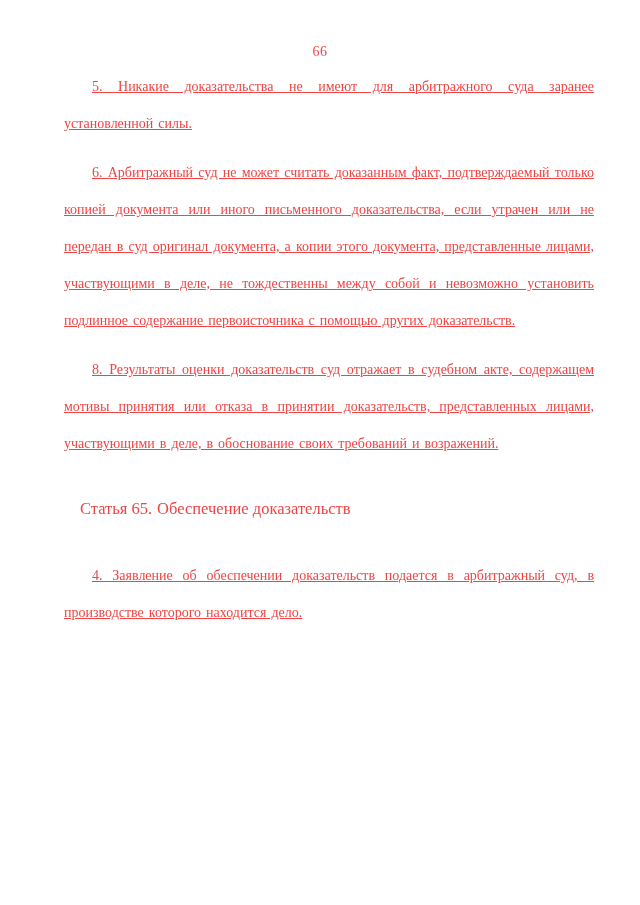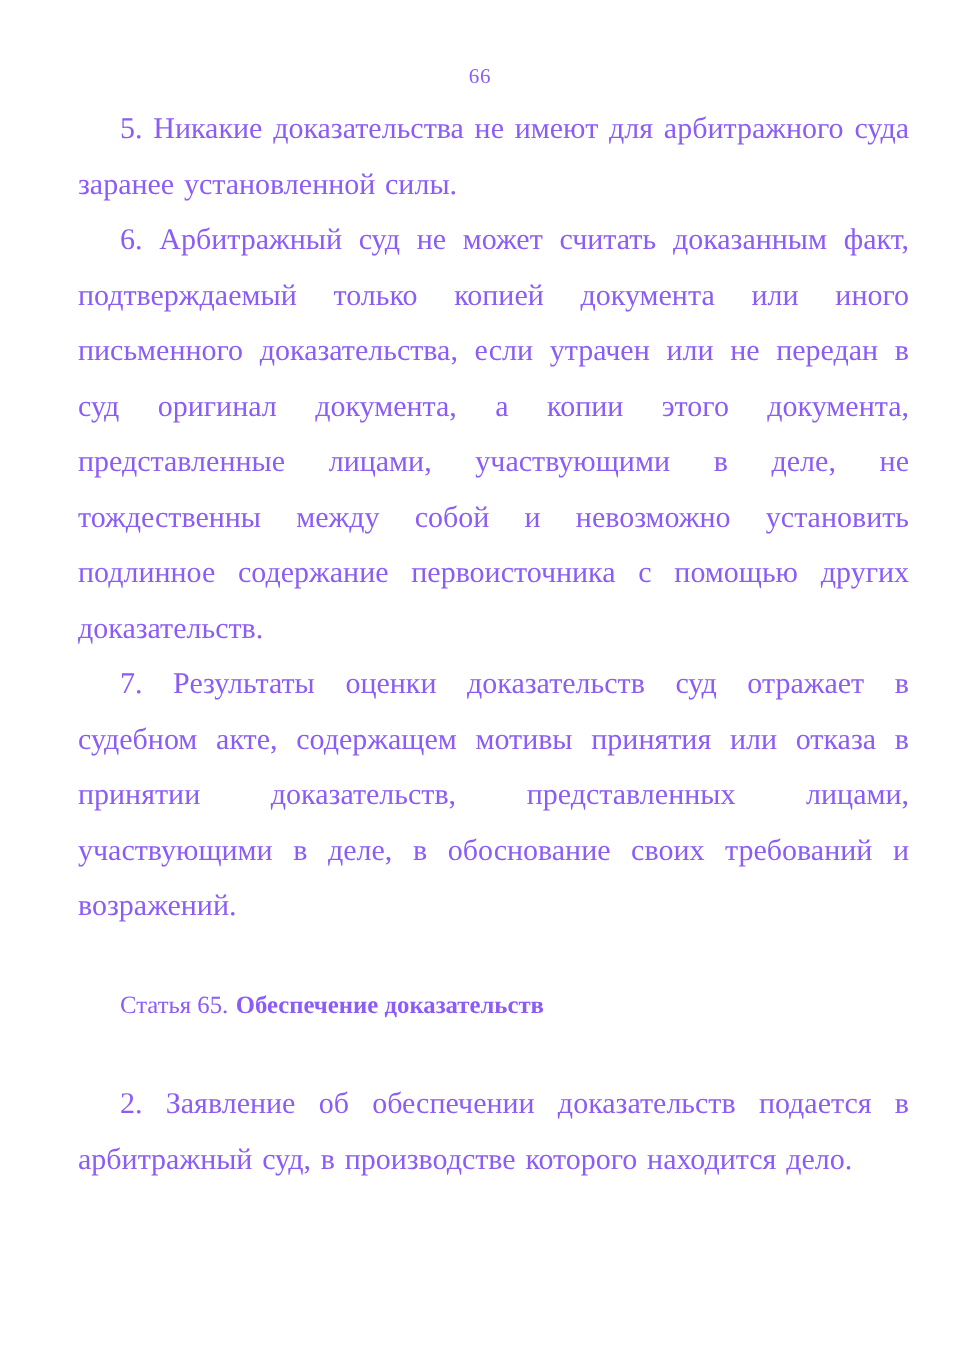--- a/index.html
+++ b/index.html
@@ -9,67 +9,68 @@
   }
   .sheet {
     position: relative;
     width: 640px;
     height: 905px;
     background: #ffffff;
     box-sizing: border-box;
     padding: 0 34px 0 52px;
     overflow: hidden;
     font-family: "Liberation Serif", "DejaVu Serif", serif;
-    color: #8b5cf6;
+    color: #ef4444;
   }
   .page-number {
     margin-left: -52px;
     margin-right: -34px;
     padding-top: 44px;
     text-align: center;
     font-size: 14px;
     line-height: 16px;
     letter-spacing: 0.5px;
   }
   .body-para {
-    margin: 0;
-    font-size: 20px;
+    margin: 12px;
+    font-size: 14px;
     line-height: 37px;
     text-align: justify;
     text-align-last: left;
     text-indent: 28px;
     word-spacing: 1.5px;
+    text-decoration: underline;
   }
   .body-para.first {
     margin-top: 8px;
   }
   .article-heading {
     margin: 28px 0 30px 0;
     font-size: 16.5px;
     line-height: 37px;
     text-indent: 28px;
   }
   .article-heading .article-title {
-    font-weight: bold;
+    font-weight: normal;
     margin-left: 0.3em;
   }
 </style>
 </head>
 <body>
 
 <div class="sheet">
 
   <div class="page-number">66</div>
 
   <p class="body-para first">5. Никакие доказательства не имеют для арбитражного суда заранее установленной силы.</p>
 
   <p class="body-para">6. Арбитражный суд не может считать доказанным факт, подтверждаемый только копией документа или иного письменного доказательства, если утрачен или не передан в суд оригинал документа, а копии этого документа, представленные лицами, участвующими в деле, не тождественны между собой и невозможно установить подлинное содержание первоисточника с помощью других доказательств.</p>
 
-  <p class="body-para">7. Результаты оценки доказательств суд отражает в судебном акте, содержащем мотивы принятия или отказа в принятии доказательств, представленных лицами, участвующими в деле, в обоснование своих требований и возражений.</p>
+  <p class="body-para">8. Результаты оценки доказательств суд отражает в судебном акте, содержащем мотивы принятия или отказа в принятии доказательств, представленных лицами, участвующими в деле, в обоснование своих требований и возражений.</p>
 
   <p class="article-heading">
     <span class="article-label">Статья 65.</span><span class="article-title">Обеспечение доказательств</span>
   </p>
 
 
-  <p class="body-para">2. Заявление об обеспечении доказательств подается в арбитражный суд, в производстве которого находится дело.</p>
+  <p class="body-para">4. Заявление об обеспечении доказательств подается в арбитражный суд, в производстве которого находится дело.</p>
 
 </div>
 
 </body></html>

